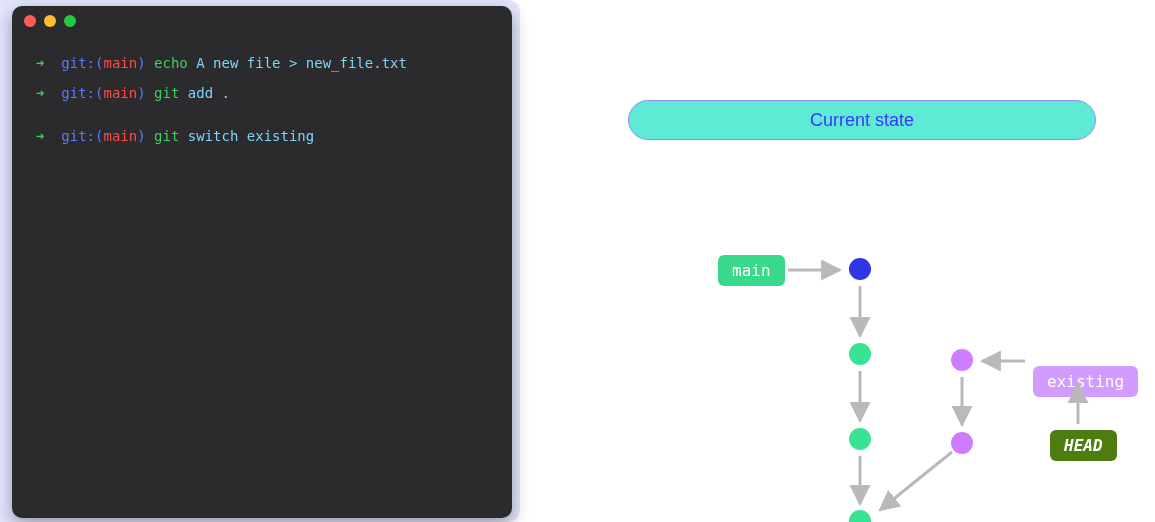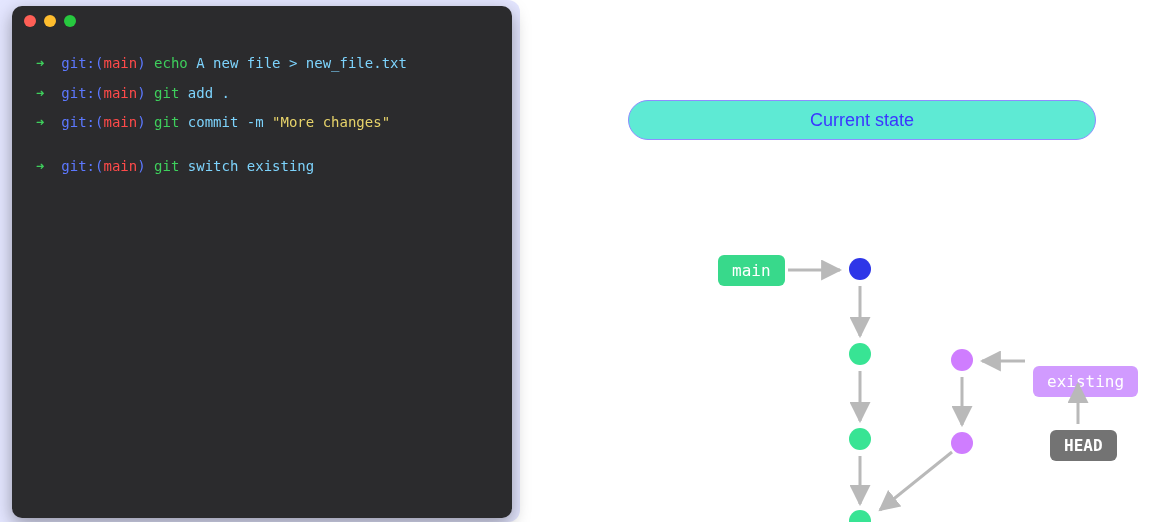--- a/index.html
+++ b/index.html
@@ -82,21 +82,21 @@
     position: absolute;
     padding: 6px 14px;
     border-radius: 6px;
     font-family: ui-monospace, Menlo, Monaco, Consolas, monospace;
     font-size: 16px;
     text-align: center;
     white-space: nowrap;
   }
   .chip-green  { background: #38d98b; color: #fff; }
   .chip-purple { background: #d19bff; color: #fff; margin-top: 20px; }
-  .chip-red    { background: #737373; color: #fff; font-weight: 600; }
+  .chip-red    { background: #4d7c0f; color: #fff; font-weight: 600; font-style: italic; }
   .commit-dot {
     position: absolute;
     width: 22px; height: 22px;
     border-radius: 50%;
   }
   .dot-blue   { background: #2e36e8; }
   .dot-gseq   { background: #38e494; }
   .dot-purple { background: #cf7dff; }
 
   svg.arrows {
@@ -112,21 +112,20 @@
 <div class="terminal-shadow"></div>
 <div class="terminal">
   <div class="titlebar">
     <div class="dot dot-red"></div>
     <div class="dot dot-yellow"></div>
     <div class="dot dot-green"></div>
   </div>
   <div class="lines">
     <div class="line"><span class="arrow">➜</span>  <span class="git">git:</span><span class="paren">(</span><span class="branch">main</span><span class="paren">)</span> <span class="cmd">echo</span> <span class="txt">A new file &gt; new_file.txt</span></div>
     <div class="line" style="margin-top:6px"><span class="arrow">➜</span>  <span class="git">git:</span><span class="paren">(</span><span class="branch">main</span><span class="paren">)</span> <span class="cmd">git</span> <span class="txt">add .</span></div>
-    <div class="line"><span class="arrow">➜</span>  <span class="git">git:</span><span class="paren">(</span><span class="branch">main</span><span class="paren">)</span> <span class="cmd">git</span> <span class="txt">commit -m </span><span class="str">"More changes"</span></div>
     <div class="line" style="margin-top:24px"><span class="arrow">➜</span>  <span class="git">git:</span><span class="paren">(</span><span class="branch">main</span><span class="paren">)</span> <span class="cmd">git</span> <span class="txt">switch existing</span></div>
   </div>
 </div>
 
 <div class="heading">Current state</div>
 
 <div class="diagram">
 
   <div class="commit-dot dot-blue" style="left:289px; top:258px"></div>
   <div class="commit-dot dot-gseq" style="left:289px; top:343px"></div>

